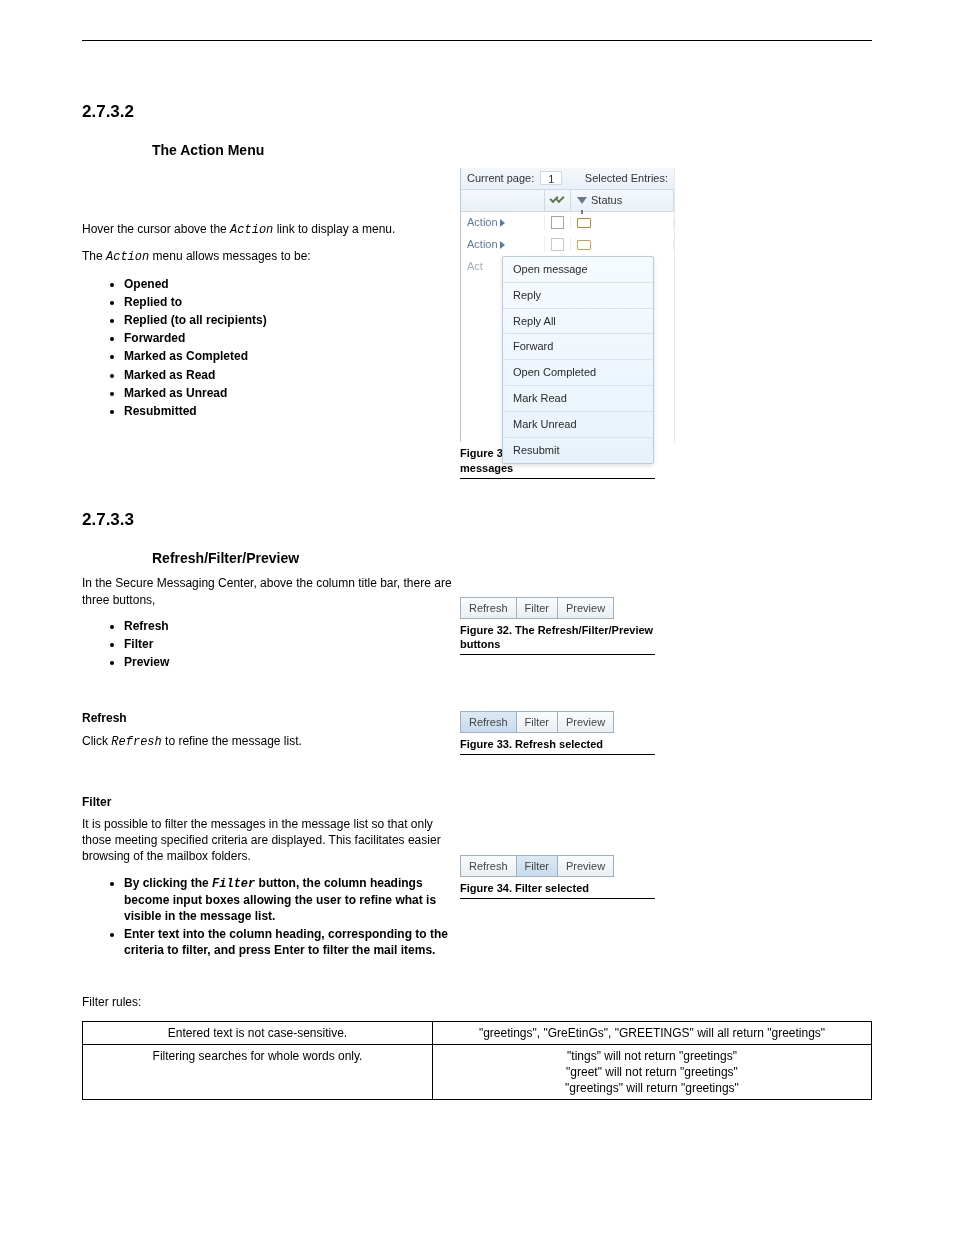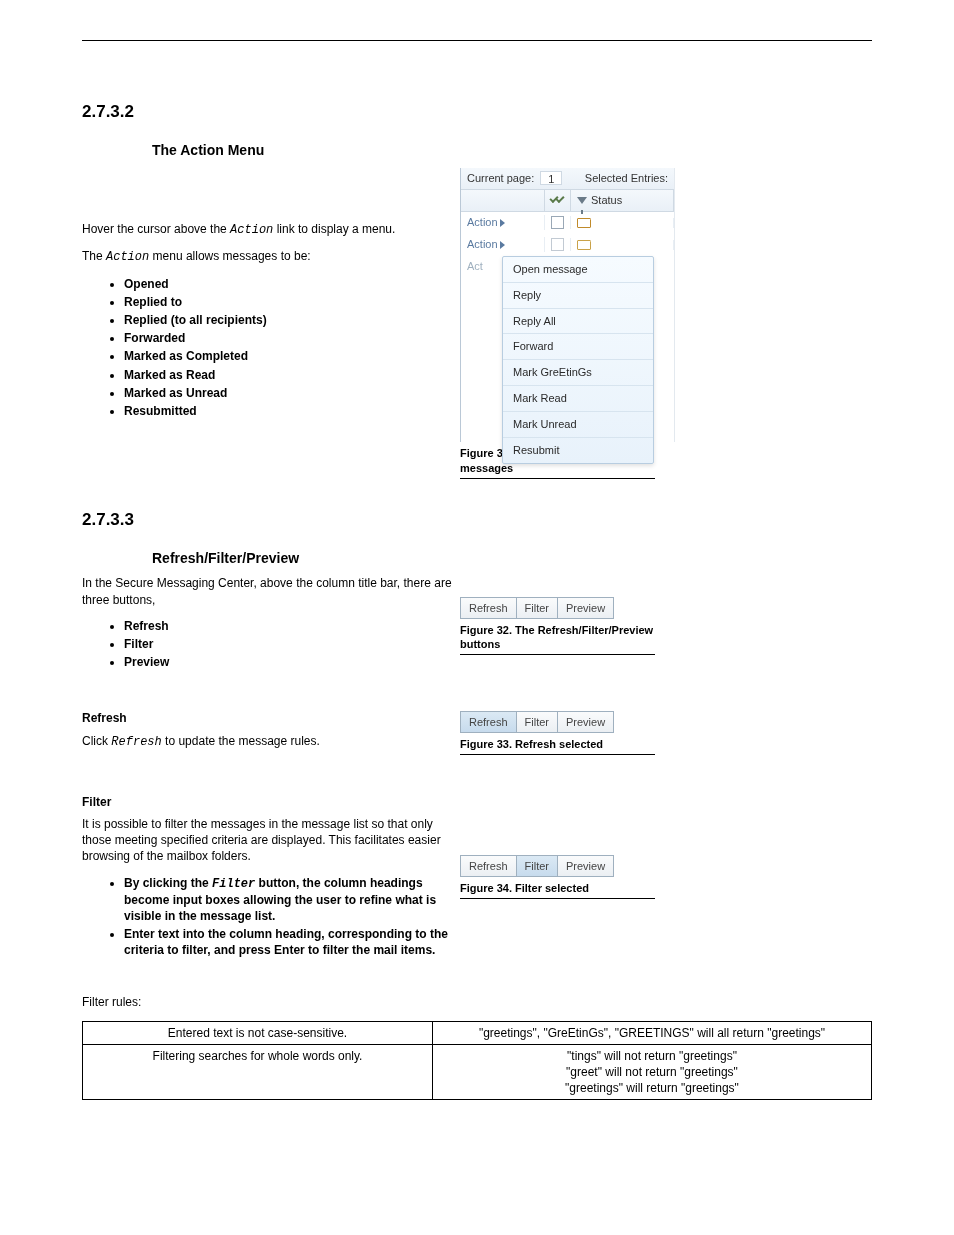--- a/index.html
+++ b/index.html
@@ -186,21 +186,21 @@
         </div>
         <div class="p31-row">
           <div class="p31-c0 p31-link" style="color:#9fb0bf">Act</div>
         </div>
 
         <div class="menu-pop">
           <div class="mi">Open message</div>
           <div class="mi">Reply</div>
           <div class="mi">Reply All</div>
           <div class="mi">Forward</div>
-          <div class="mi">Mark GreEtinGs</div>
+          <div class="mi">Open Completed</div>
           <div class="mi">Mark Read</div>
           <div class="mi">Mark Unread</div>
           <div class="mi">Resubmit</div>
         </div>
       </div>
     </div>
     <div class="fig-label" style="width:195px">Figure 31. Performing actions on messages</div>
     <div class="fig-rule" style="width:195px"></div>
   </div>
 </div>
@@ -229,21 +229,21 @@
       <div class="fig-label">Figure 32. The Refresh/Filter/Preview buttons</div>
       <div class="fig-rule"></div>
     </div>
   </div>
 </div>
 
 <div class="two-col">
   <div class="left-col">
     <h3 class="subhead">Refresh</h3>
     <p class="para">
-      <span>Click </span><span class="mono">Refresh</span><span> to update the message rules.</span>
+      <span>Click </span><span class="mono">Refresh</span><span> to refine the message list.</span>
     </p>
   </div>
   <div class="right-col">
     <div class="fig-wrap">
       <div class="rfp">
         <button class="on">Refresh</button>
         <button>Filter</button>
         <button>Preview</button>
       </div>
       <div class="fig-label">Figure 33. Refresh selected</div>

